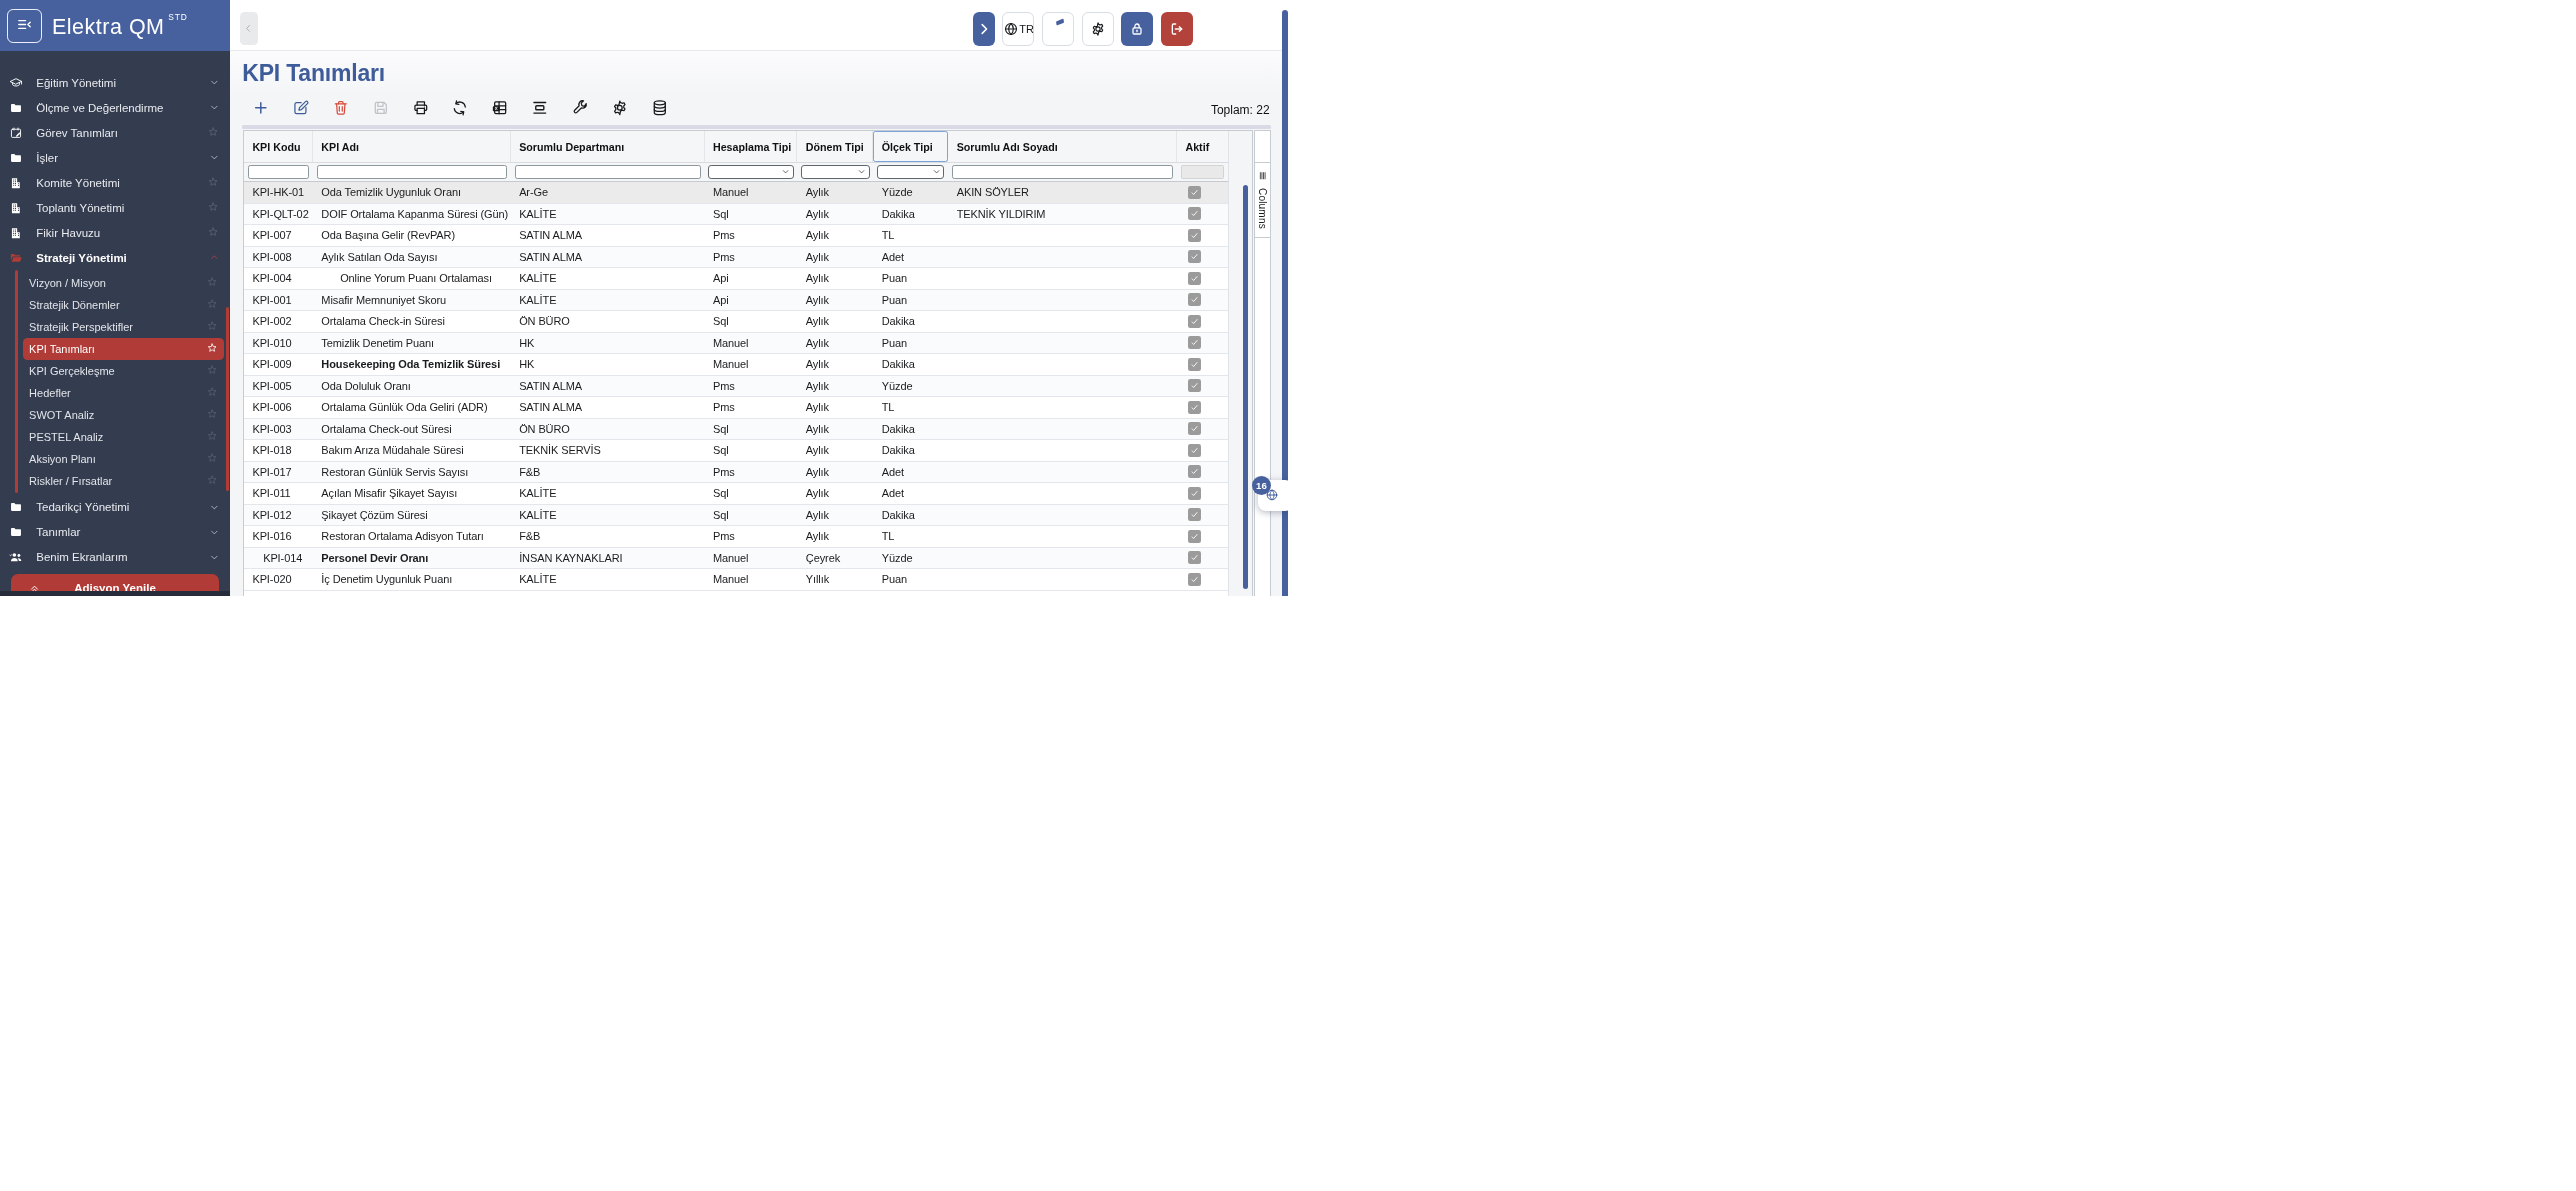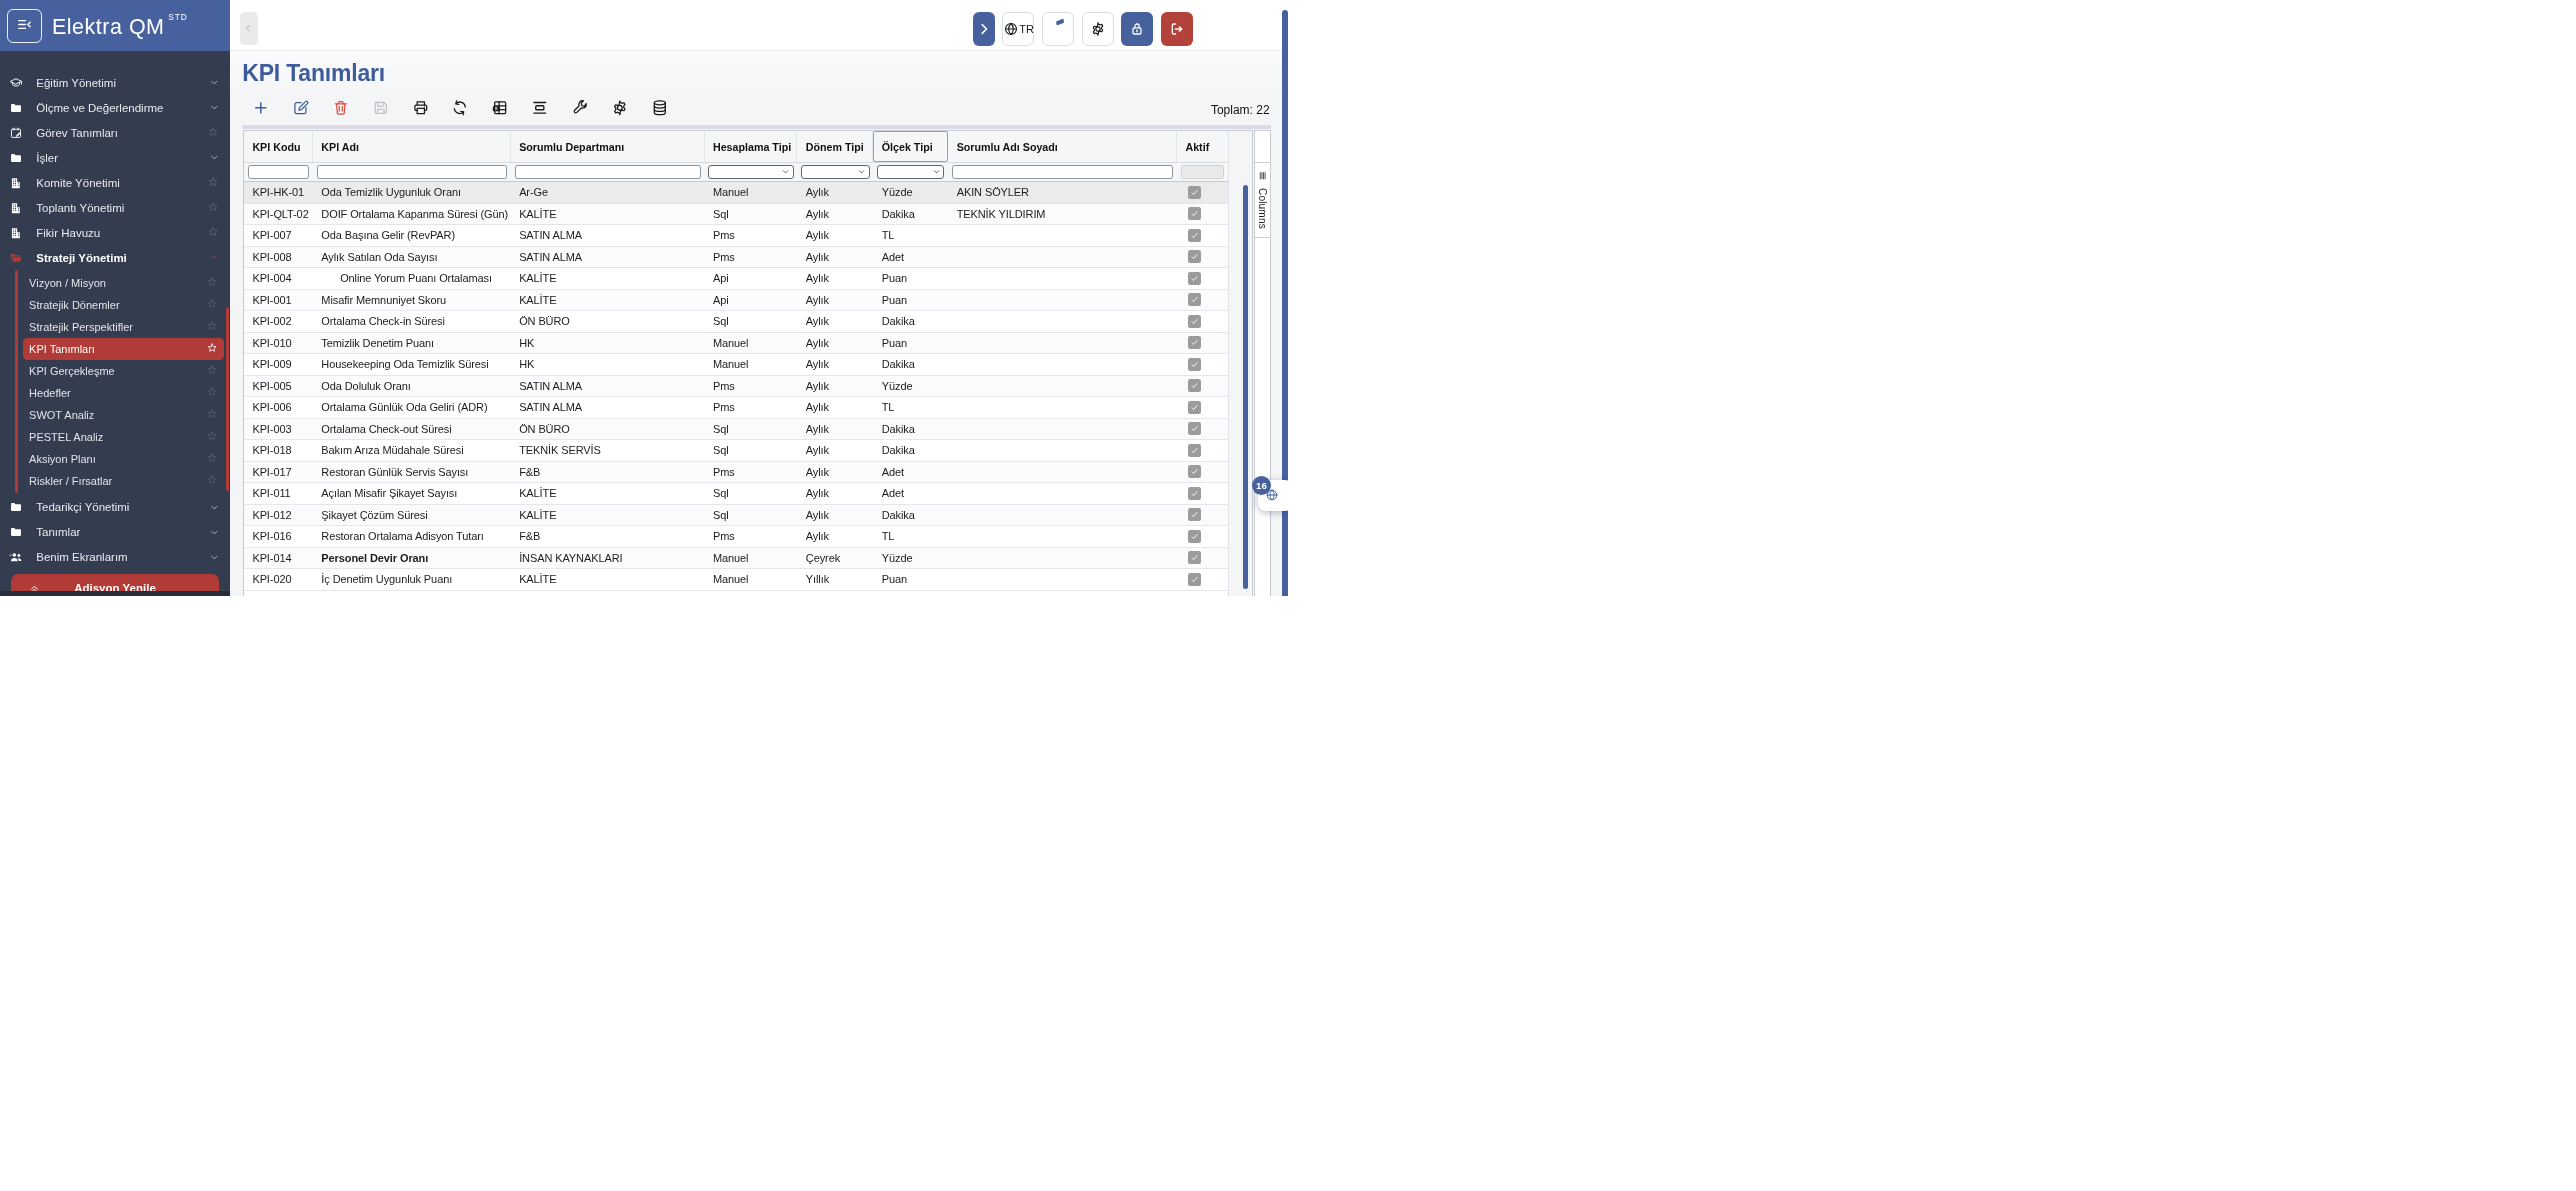--- a/index.html
+++ b/index.html
@@ -703,21 +703,21 @@
             <div class="cell-check" style="width: 51px;">
               <span class="checkbox">
                 <svg viewBox="0 0 24 24" fill="none" stroke="currentColor" stroke-width="3" stroke-linecap="round" stroke-linejoin="round">
                   <path d="M5.5 12.8l4 4.2 9-10.5"></path>
                 </svg>
               </span>
             </div>
           </div>
           <div class="g-row">
             <div class="g-cell" style="width: 69px;">KPI-009</div>
-            <div class="g-cell" style="width: 198px;">Housekeeping Oda Temizlik Süresi</div>
+            <div class="g-cell" style="width: 198px; font-weight: bold;">Housekeeping Oda Temizlik Süresi</div>
             <div class="g-cell" style="width: 194px;">HK</div>
             <div class="g-cell" style="width: 93px;">Manuel</div>
             <div class="g-cell" style="width: 76px;">Aylık</div>
             <div class="g-cell" style="width: 75px;">Dakika</div>
             <div class="g-cell" style="width: 229px;"></div>
             <div class="cell-check" style="width: 51px;">
               <span class="checkbox">
                 <svg viewBox="0 0 24 24" fill="none" stroke="currentColor" stroke-width="3" stroke-linecap="round" stroke-linejoin="round">
                   <path d="M5.5 12.8l4 4.2 9-10.5"></path>
                 </svg>
@@ -846,21 +846,21 @@
             <div class="g-cell" style="width: 229px;"></div>
             <div class="cell-check" style="width: 51px;">
               <span class="checkbox">
                 <svg viewBox="0 0 24 24" fill="none" stroke="currentColor" stroke-width="3" stroke-linecap="round" stroke-linejoin="round">
                   <path d="M5.5 12.8l4 4.2 9-10.5"></path>
                 </svg>
               </span>
             </div>
           </div>
           <div class="g-row alt">
-            <div class="g-cell" style="width: 69px;">KPI-014</div>
+            <div class="g-cell" style="width: 69px; text-align: center;">KPI-014</div>
             <div class="g-cell" style="width: 198px; font-weight: bold;">Personel Devir Oranı</div>
             <div class="g-cell" style="width: 194px;">İNSAN KAYNAKLARI</div>
             <div class="g-cell" style="width: 93px;">Manuel</div>
             <div class="g-cell" style="width: 76px;">Çeyrek</div>
             <div class="g-cell" style="width: 75px;">Yüzde</div>
             <div class="g-cell" style="width: 229px;"></div>
             <div class="cell-check" style="width: 51px;">
               <span class="checkbox">
                 <svg viewBox="0 0 24 24" fill="none" stroke="currentColor" stroke-width="3" stroke-linecap="round" stroke-linejoin="round">
                   <path d="M5.5 12.8l4 4.2 9-10.5"></path>

